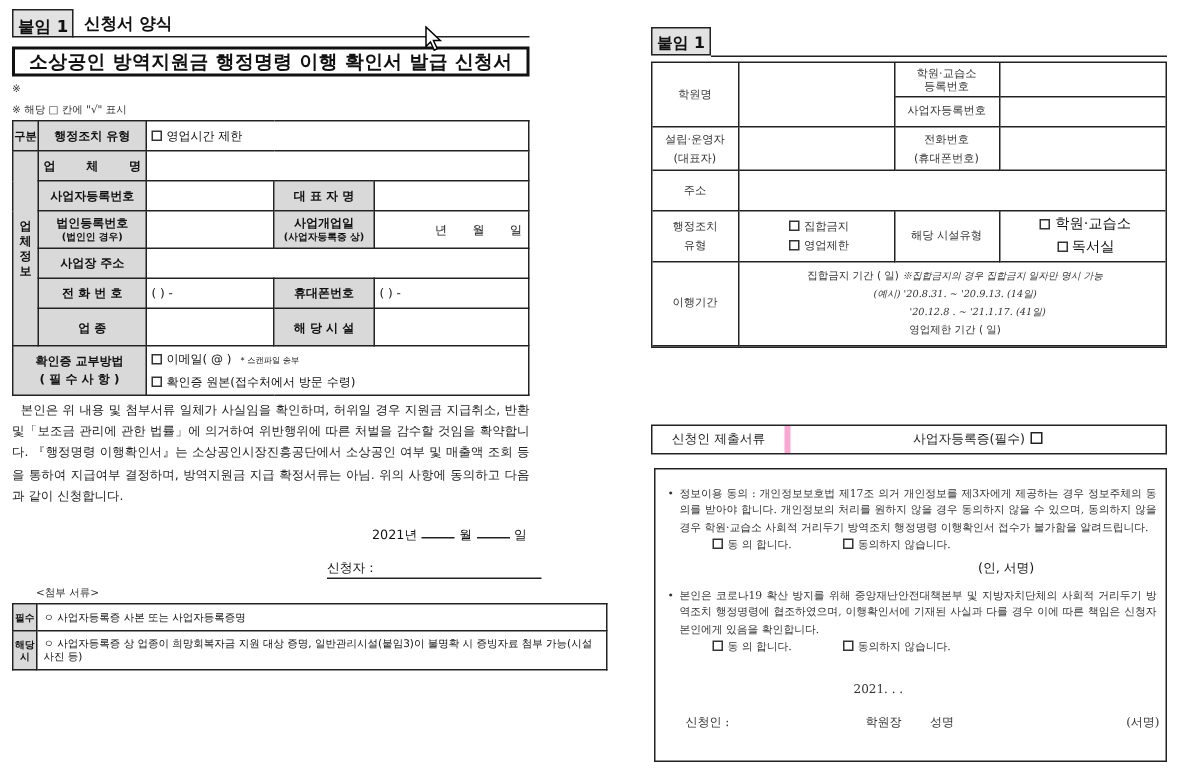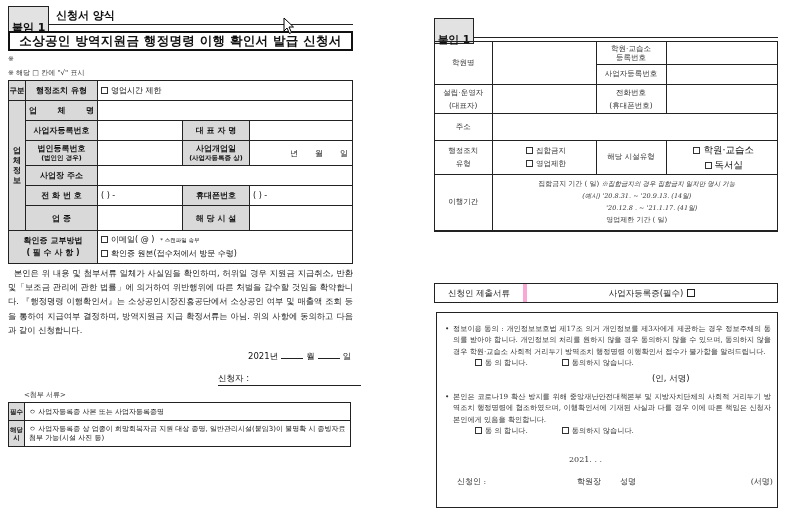--- a/index.html
+++ b/index.html
@@ -2,21 +2,21 @@
 <html><head>
   <meta charset="utf-8">
   <style>
     * { box-sizing: border-box; margin: 0; padding: 0; }
     html, body { width: 789px; height: 520px; background: #ffffff; overflow: hidden; }
     body { position: relative; font-family: "DejaVu Sans", "Liberation Sans", sans-serif; color: #111; font-size: 9px; }
 
     
     .left { position: absolute; left: 8px; top: 0; width: 345px; }
     .l-head { position: absolute; left: 0; top: 6px; width: 345px; height: 20px; }
-    .badge { position: absolute; left: 0; top: 0; height: 19px; padding: 12px 3px; border: 1px solid #222; background: #e2e2e2; font-weight: bold; font-size: 11px; line-height: 17px; }
+    .badge { position: absolute; left: 0; top: 0; height: 19px; padding: 2px 3px; border: 1px solid #222; background: #e2e2e2; font-weight: bold; font-size: 11px; line-height: 17px; }
     .l-head .htitle { position: absolute; left: 48px; top: 2px; font-size: 11px; font-weight: bold; }
     .l-head .uline { position: absolute; left: 40px; right: 0; top: 18px; border-top: 1px solid #222; }
 
     .l-titlebox { position: absolute; left: 0; top: 31px; width: 345px; height: 20px; border: 2px solid #111; text-align: center; font-size: 12.5px; font-weight: bold; line-height: 16px; letter-spacing: 0.3px; }
     .l-note1 { position: absolute; left: 0; top: 55px; font-size: 7px; color: #333; }
     .l-note2 { position: absolute; left: 0; top: 68px; font-size: 7px; color: #333; }
 
     table { border-collapse: collapse; }
     .ltable { position: absolute; left: 0; top: 80px; width: 345px; }
     .ltable td { border: 1px solid #222; height: 20px; font-size: 8px; padding: 0 3px; vertical-align: middle; }
@@ -28,21 +28,21 @@
     .ltable .tiny { font-size: 5.5px; margin-left: 6px; }
     .date-cell { text-align: right; letter-spacing: 1px; margin-top: 35px; }
     .date-cell span { margin-left: 16px; }
 
     .l-body { position: absolute; left: 0; top: 266px; width: 345px; font-size: 8.3px; line-height: 14.2px; text-align: justify; color: #222; }
     .l-date { position: absolute; left: 240px; top: 351px; font-size: 8.5px; }
     .l-date .blank { display: inline-block; width: 22px; border-bottom: 1px solid #222; margin: 0 3px; }
     .l-sign { position: absolute; left: 210px; top: 373px; width: 143px; font-size: 8.5px; border-bottom: 1px solid #222; }
     .l-sign .right { position: absolute; right: 0; top: 0; }
     .l-attach { position: absolute; left: 16px; top: 390px; font-size: 7px; color: #333; }
-    .atable { position: absolute; left: 0; top: 402px; width: 343px; }
+    .atable { position: absolute; left: 0; top: 402px; width: 397px; }
     .atable td { border: 1px solid #222; font-size: 7px; padding: 2px 4px; vertical-align: middle; }
     .atable .side { background: #d9d9d9; width: 16px; text-align: center; line-height: 8px; font-weight: bold; font-size: 6.5px; padding: 1px; }
     .atable .r1 { height: 18px; }
     .atable .r2 { height: 26px; line-height: 9px; }
 
     .cursor { position: absolute; left: 283px; top: 17px; width: 12px; height: 18px; }
 
     
     .right { position: absolute; left: 434px; top: 0; width: 344px; }
     .r-head { position: absolute; left: 0; top: 18px; width: 344px; height: 19px; }

